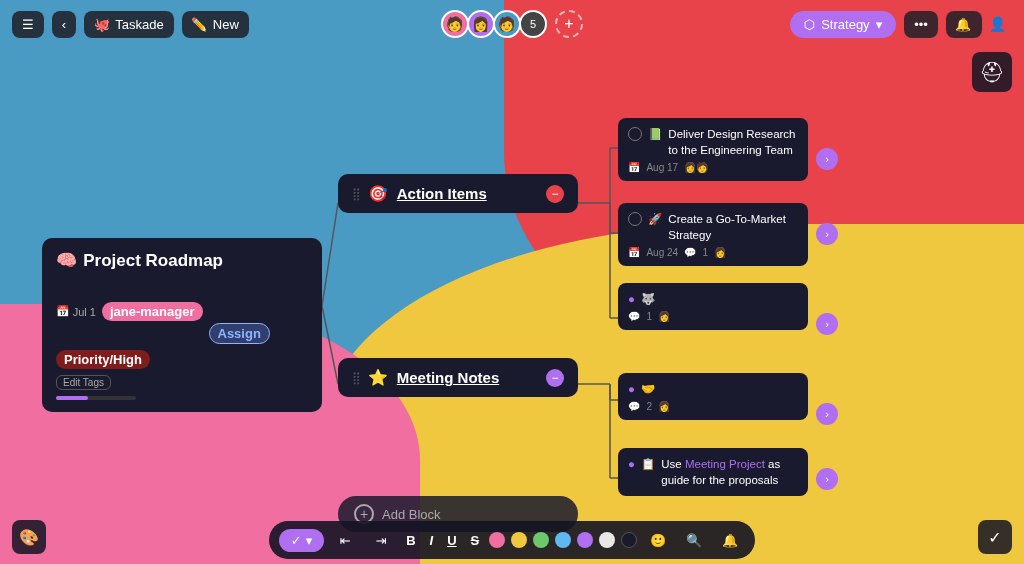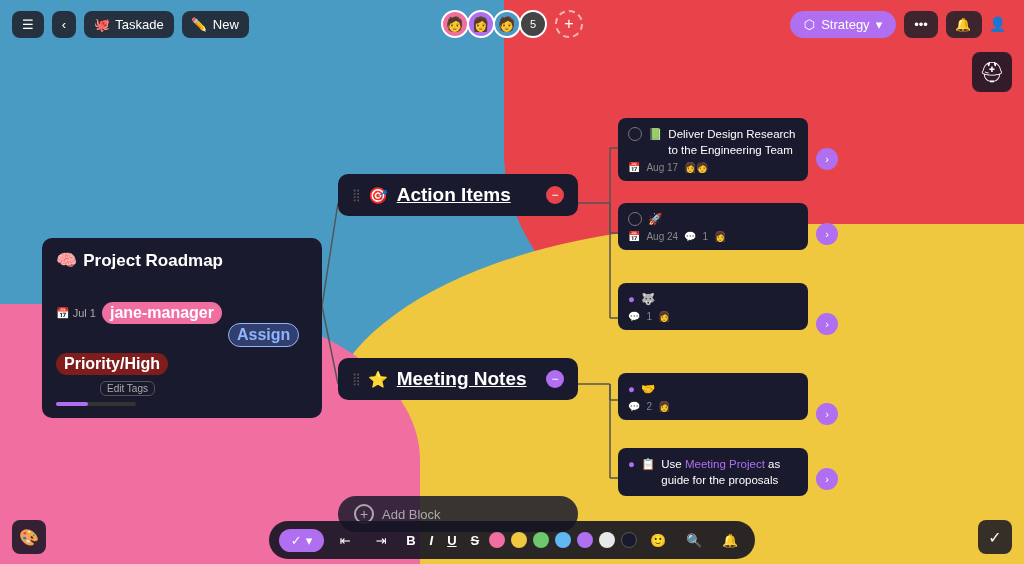--- a/index.html
+++ b/index.html
@@ -183,34 +183,33 @@
     .meta-date {
       display: flex;
       align-items: center;
       gap: 3px;
       font-size: 11px;
       color: #aaa;
     }
     .badge {
       border-radius: 12px;
       padding: 2px 8px;
-      font-size: 16px;
+      font-size: 13px;
       font-weight: 600;
     }
     .badge-pink { background: #f06fa0; color: white; }
     .badge-blue { background: rgba(100,150,255,0.3); color: #90b4ff; border: 1px solid #90b4ff; margin-top: 44px; }
     .badge-red { background: #7f1d1d; color: white; }
     .edit-tags {
       font-size: 10px;
       color: #aaa;
       border: 1px solid #555;
       border-radius: 6px;
       padding: 1px 6px;
       cursor: pointer;
-      margin-left: 44px;
     }
     .progress-bar-container {
       width: 80px;
       height: 4px;
       background: #333;
       border-radius: 2px;
       margin-top: 4px;
     }
     .progress-bar-fill {
       height: 4px;
@@ -224,21 +223,21 @@
       left: 338px;
       top: 126px;
       width: 240px;
       background: #1a1a2e;
       padding: 10px 14px;
       display: flex;
       align-items: center;
       gap: 8px;
     }
     .node-title {
-      font-size: 19px;
+      font-size: 15px;
       font-weight: 700;
       color: white;
     }
     .node-title span { text-decoration: underline; }
     .drag-handle {
       color: #555;
       font-size: 12px;
       cursor: grab;
     }
     .collapse-btn {
@@ -623,20 +622,21 @@
       <span>Aug 17</span>
       <span>👩🧑</span>
     </div>
     <button class="arrow-btn" style="top: 30px; right: -30px;">›</button>
   </div>
 
   <div class="card card-task card-task-2">
     <div class="task-header">
       <div class="task-check"></div>
       <span>🚀</span>
+      <span>Create a Go-To-Market Strategy</span>
     </div>
     <div class="task-meta">
       <span>📅</span>
       <span>Aug 24</span>
       <span>💬</span>
       <span>1</span>
       <span>👩</span>
     </div>
     <button class="arrow-btn" style="top: 20px; right: -30px;">›</button>
   </div>

